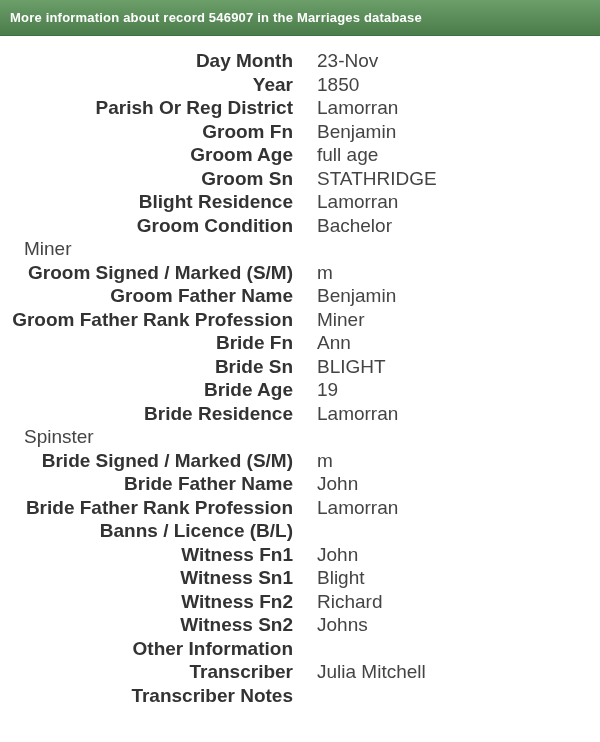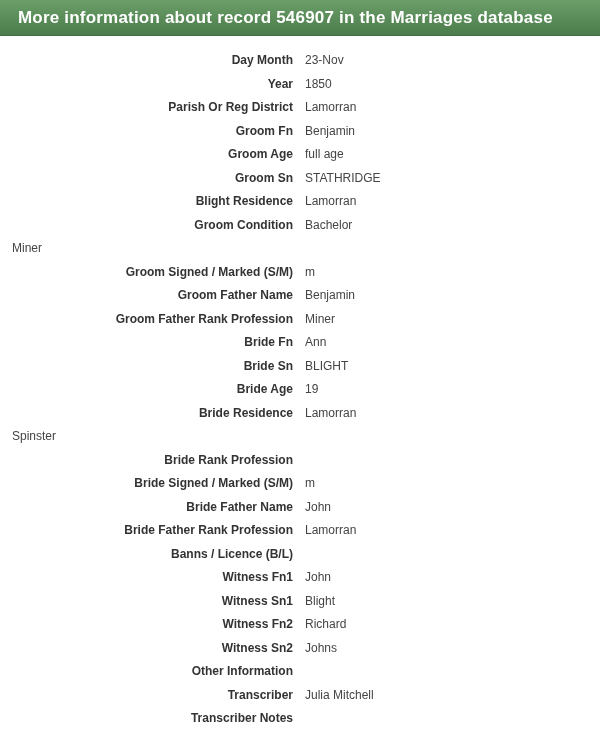--- a/index.html
+++ b/index.html
@@ -20,50 +20,50 @@
     top: 0;
     left: 0;
     width: 600px;
     height: 36px;
     background: linear-gradient(to bottom, #6b9e69, #4b7c4b);
     border-bottom: 1px solid #416f41;
     box-sizing: border-box;
   }
   .header-bar .title {
     display: block;
-    padding-left: 18px;
+    padding-left: 10px;
     line-height: 35px;
-    font-size: 17px;
+    font-size: 13px;
     font-weight: bold;
     color: #ffffff;
     letter-spacing: 0.2px;
     white-space: nowrap;
   }
   .record-table {
     position: absolute;
     top: 49px;
     left: 0;
     width: 600px;
   }
   .record-row {
     display: flex;
     height: 23.5px;
     line-height: 23.5px;
-    font-size: 12px;
+    font-size: 19px;
   }
   .field-label {
     width: 293px;
     flex: 0 0 293px;
     text-align: right;
     font-weight: bold;
     color: #333333;
     white-space: nowrap;
   }
   .field-value {
-    margin-left: 12px;
+    margin-left: 24px;
     color: #444444;
     white-space: nowrap;
   }
 </style>
 </head>
 <body>
 
 <div class="page">
 
   <div class="header-bar" style="background: linear-gradient(rgb(107, 158, 105), rgb(75, 124, 75)); border-bottom-color: rgb(65, 111, 65);">
@@ -148,24 +148,20 @@
 
       <div class="record-row">
         <div class="field-label">Bride Residence</div>
         <div class="field-value">Lamorran</div>
       </div>
 
       <div class="record-row">
         <div class="field-value">Spinster</div>
       </div>
 
-      <div class="record-row">
-        <div class="field-label">Bride Rank Profession</div>
-        <div class="field-value"></div>
-      </div>
 
       <div class="record-row">
         <div class="field-label">Bride Signed / Marked (S/M)</div>
         <div class="field-value">m</div>
       </div>
 
       <div class="record-row">
         <div class="field-label">Bride Father Name</div>
         <div class="field-value">John</div>
       </div>

